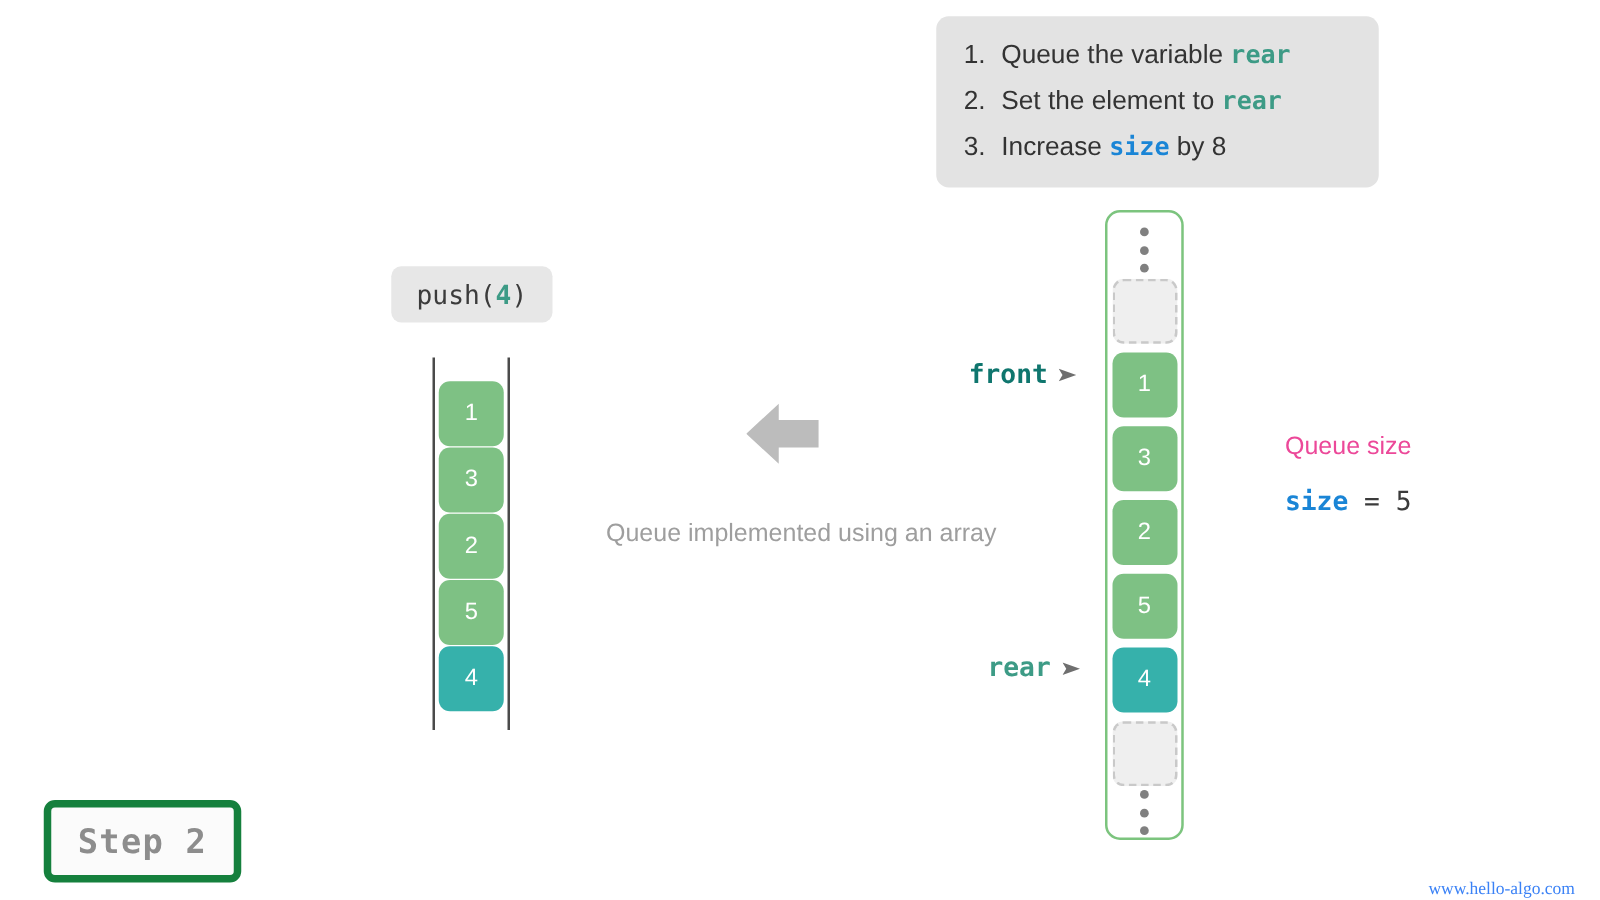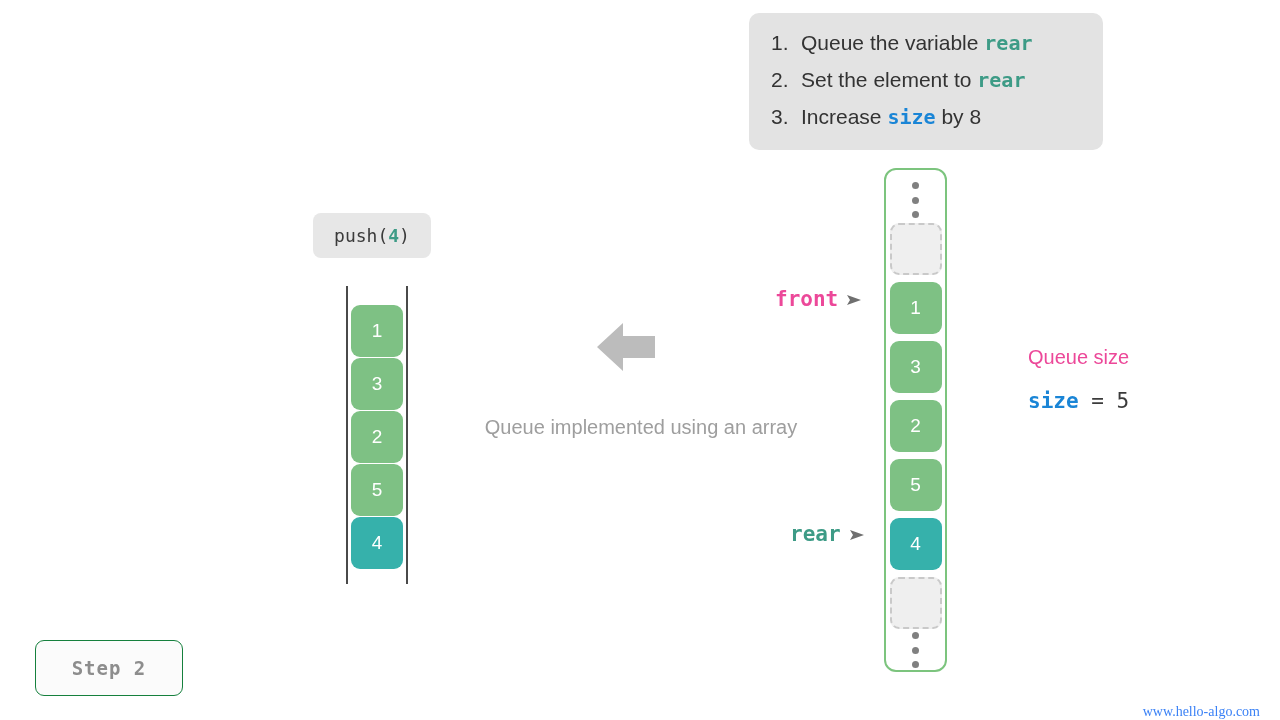--- a/index.html
+++ b/index.html
@@ -56,29 +56,29 @@
     font-weight: bold;
     color: #1a85d6;
     font-size: 20px;
   }
 
   
   #push-label {
     position: absolute;
     left: 313px;
     top: 213px;
-    width: 118px;
+    width: 129px;
     height: 45px;
     background: #e7e7e7;
     border-radius: 8px;
     display: flex;
     align-items: center;
     justify-content: center;
     font-family: "DejaVu Sans Mono", "Liberation Mono", monospace;
-    font-size: 18px;
+    font-size: 21px;
     color: #3b3b3b;
     letter-spacing: 0px;
   }
   #push-label .arg { color: #3d9b86; font-weight: bold; }
 
   
   #left-array {
     position: absolute;
     left: 346px;
     top: 286px;
@@ -182,21 +182,21 @@
   
   .pointer {
     position: absolute;
     display: flex;
     align-items: center;
     font-family: "DejaVu Sans Mono", "Liberation Mono", monospace;
     font-weight: bold;
     font-size: 21px;
     white-space: nowrap;
   }
-  #front-pointer { left: 775px; top: 287px; color: #ec4899; }
+  #front-pointer { left: 775px; top: 287px; color: #0f766e; }
   #rear-pointer  { left: 790px; top: 522px; color: #3d9b86; }
   .ptr-arrow { margin-left: 9px; display: inline-block; }
 
   
   #queue-size {
     position: absolute;
     left: 1028px;
     top: 343px;
   }
   #queue-size-title {
@@ -213,29 +213,29 @@
   }
   #queue-size-value .varname { color: #1a85d6; font-weight: bold; }
 
   
   #step-badge {
     position: absolute;
     left: 35px;
     top: 640px;
     width: 146px;
     height: 54px;
-    border: 1px solid #15803d;
+    border: 6px solid #15803d;
     border-radius: 9px;
     background: #fbfbfb;
     display: flex;
     align-items: center;
     justify-content: center;
     font-family: "DejaVu Sans Mono", "Liberation Mono", monospace;
     font-weight: bold;
-    font-size: 19px;
+    font-size: 27px;
     color: #8d8d8d;
     letter-spacing: 1px;
   }
 
   
   #watermark {
     position: absolute;
     right: 20px;
     bottom: 0;
     font-family: Liberation Serif, serif;

